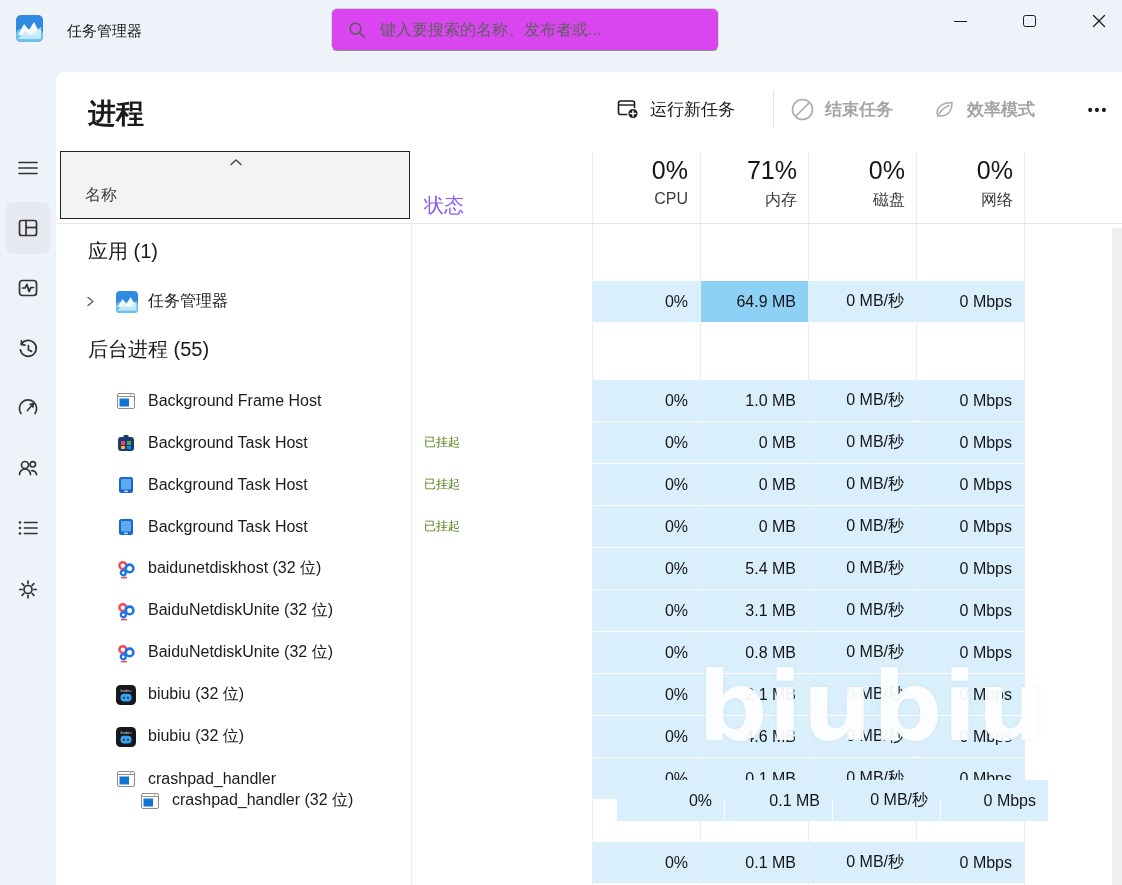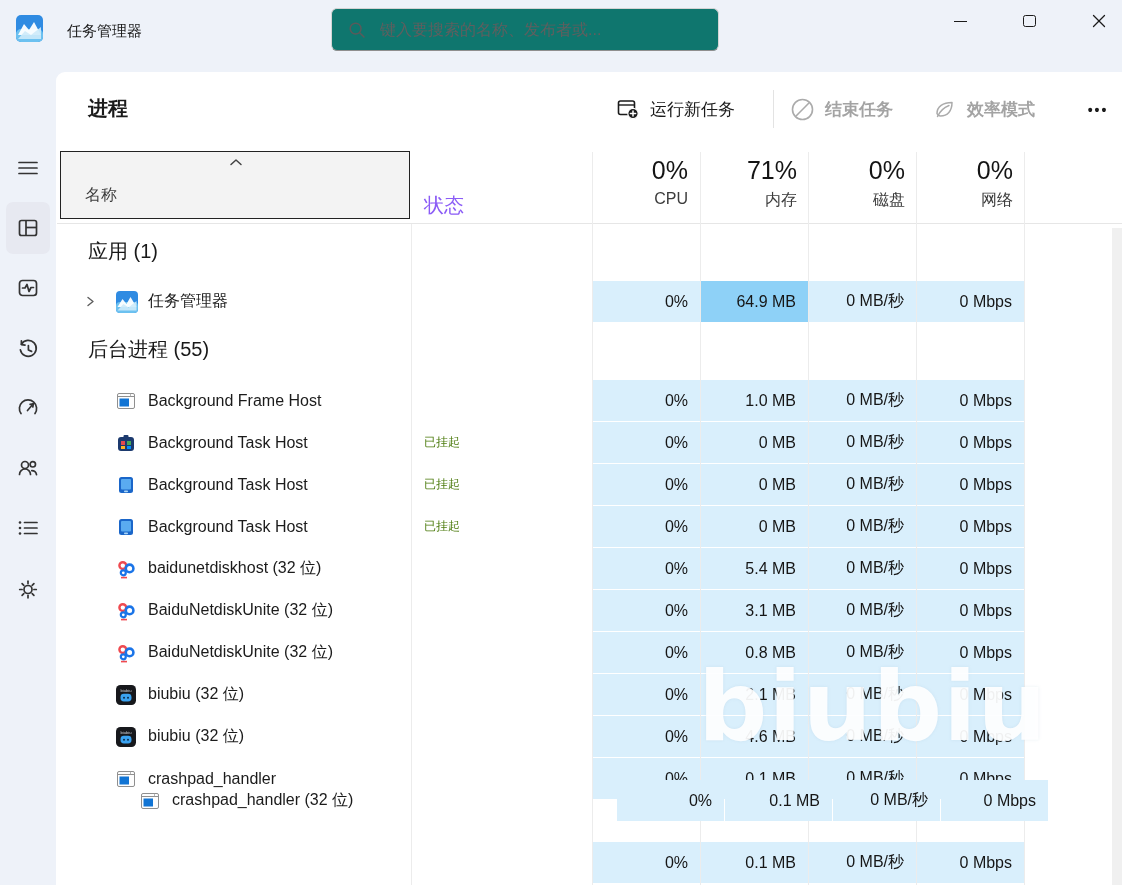--- a/index.html
+++ b/index.html
@@ -6,41 +6,41 @@
   body{width:1122px;height:885px;position:relative;overflow:hidden;
        background:#eef2f9;color:#1b1b1b;
        font-family:"Liberation Sans","DejaVu Sans",sans-serif;}
   svg{display:block;}
 
   
   .titlebar{position:absolute;top:0;left:0;right:0;height:62px;}
   .app-icon{position:absolute;left:16px;top:15px;width:27px;height:27px;}
   .app-title{position:absolute;left:67px;top:22px;font-size:15px;}
   .search-box{position:absolute;left:331px;top:8px;width:388px;height:43px;
-      background:#0f766e;border:1px solid #d4d4d4;border-bottom-color:#8f8f8f;
+      background:#d946ef;border:1px solid #d4d4d4;border-bottom-color:#8f8f8f;
       border-radius:6px;display:flex;align-items:center;gap:12px;
       padding:17px 16px;box-sizing:border-box;}
   .search-box input{border:none;outline:none;background:transparent;flex:1;
       font-size:16px;color:#1b1b1b;font-family:inherit;}
   .search-box input::placeholder{color:#5f5f5f;opacity:1;}
   .win-btn{position:absolute;top:0;width:46px;height:42px;display:flex;
       align-items:center;justify-content:center;cursor:default;}
   .min-glyph{width:13px;border-top:1.6px solid #1b1b1b;}
   .max-glyph{width:11px;height:10px;border:1.4px solid #1b1b1b;border-radius:2.5px;}
 
   
   .sidebar{position:absolute;left:0;top:62px;width:56px;bottom:0;}
   .side-item{position:absolute;left:6px;width:44px;height:46px;border-radius:7px;
       display:flex;align-items:center;justify-content:center;}
   .side-item.selected{background:#e7e9f1;height:52px;}
 
   
   .card{position:absolute;left:56px;top:72px;right:0;bottom:0;background:#ffffff;
       border-top-left-radius:9px;}
-  .page-title{position:absolute;left:88px;top:95px;font-size:20px;font-weight:700;}
+  .page-title{position:absolute;left:88px;top:95px;font-size:28px;font-weight:700;}
   .tb-btn{position:absolute;top:88px;height:42px;display:flex;align-items:center;
       gap:10px;font-size:17px;}
   .tb-btn.disabled{color:#a3a3a3;font-weight:bold;}
   .tb-divider{position:absolute;left:773px;top:90px;width:1px;height:38px;background:#e3e3e3;}
   .more-dots{position:absolute;left:1076px;top:92px;width:44px;height:36px;
       display:flex;align-items:center;justify-content:center;font-size:14px;
       letter-spacing:2px;font-weight:700;}
 
   
   .name-header{position:absolute;left:60px;top:151px;width:350px;height:68px;

